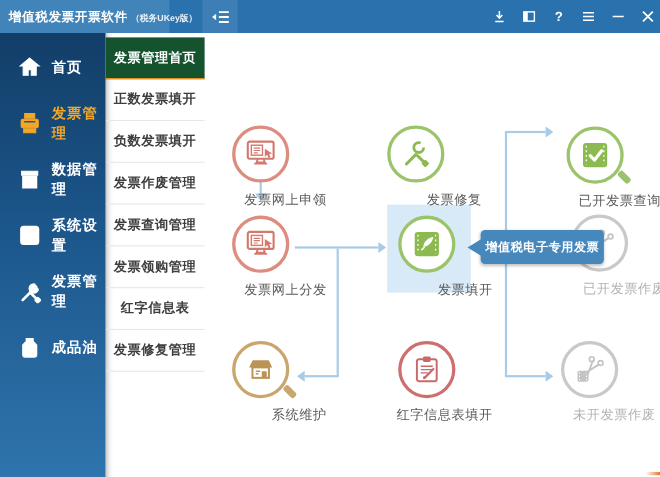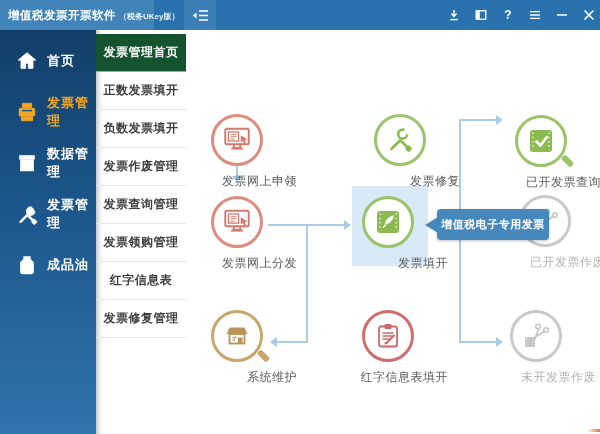--- a/index.html
+++ b/index.html
@@ -148,20 +148,28 @@
     <div class="side-item">
       <svg width="22" height="22" viewBox="0 0 24 24">
         <path class="ic" d="M4 4h16v4H4z" stroke="none"></path>
         <path class="ic" d="M5.5 9.5h13V20h-13z" fill="none" stroke-width="2"></path>
         <circle class="ic" cx="12" cy="14" r="2.8" fill="none" stroke-width="1.8"></circle>
         <path class="ic" d="M14 16l2.6 2.6" fill="none" stroke-width="1.8"></path>
       </svg>
       <span class="s-label">数据管理</span>
     </div>
 
+    <div class="side-item">
+      <svg width="22" height="22" viewBox="0 0 24 24">
+        <rect class="ic" x="3.5" y="3.5" width="17" height="17" rx="2.5" fill="none" stroke-width="2"></rect>
+        <path class="ic" d="M8.5 7.5v9M12 7.5v9M15.5 7.5v9" fill="none" stroke-width="1.8"></path>
+        <path class="ic" d="M7 10.5h3M10.5 14h3M14 9.5h3" fill="none" stroke-width="2.2"></path>
+      </svg>
+      <span class="s-label">系统设置</span>
+    </div>
 
     <div class="side-item">
       <svg width="22" height="22" viewBox="0 0 24 24">
         <path class="ic" d="M5 20.5 13 12.5" fill="none" stroke-width="2.6" stroke-linecap="round"></path>
         <circle class="ic" cx="16" cy="9" r="4" fill="none" stroke-width="2.4" stroke-dasharray="20 5.2"></circle>
         <path class="ic" d="M19.5 20 13.5 14" fill="none" stroke-width="2.6" stroke-linecap="round"></path>
         <rect class="ic" x="17.8" y="18.3" width="4.5" height="4.5" rx="1" transform="rotate(45 20 20.5)" stroke="none"></rect>
       </svg>
       <span class="s-label">发票管理</span>
     </div>
@@ -213,21 +221,21 @@
           <rect x="7" y="7.5" width="9.5" height="8.5" fill="none" stroke="#d4786d" stroke-width="1.2"></rect>
           <path d="M9 10h5.5M9 12h5.5M9 14h3.5" stroke="#d4786d" stroke-width="1"></path>
           <path d="M18.5 10.5v7l2-1.8 1.2 2.7 1.7-.8-1.2-2.6 2.6-.4z" fill="#d4786d"></path>
           <path d="M12.5 19l-1 3.2h7l-1-3.2" fill="none" stroke="#d4786d" stroke-width="1.6"></path>
           <path d="M9.5 23.2h11" stroke="#d4786d" stroke-width="1.6"></path>
         </svg>
       </div>
       <div class="n-label">发票网上申领</div>
     </div>
 
-    <div class="node" style="left:154px; top:84px;">
+    <div class="node" style="left:132px; top:84px;">
       <div class="circle green">
         <svg width="32" height="32" viewBox="0 0 30 30">
           <path d="M7 23.5 15 15.5" fill="none" stroke="#8cba50" stroke-width="2.6" stroke-linecap="round"></path>
           <circle cx="17.5" cy="9.5" r="4.2" fill="none" stroke="#8cba50" stroke-width="2.4" stroke-dasharray="21 5.4"></circle>
           <path d="M23 23 16.5 16.5" fill="none" stroke="#8cba50" stroke-width="2.6" stroke-linecap="round"></path>
           <rect x="20.6" y="20.6" width="5" height="5" rx="1" transform="rotate(45 23.1 23.1)" fill="#8cba50"></rect>
         </svg>
       </div>
       <div class="n-label">发票修复</div>
     </div>

